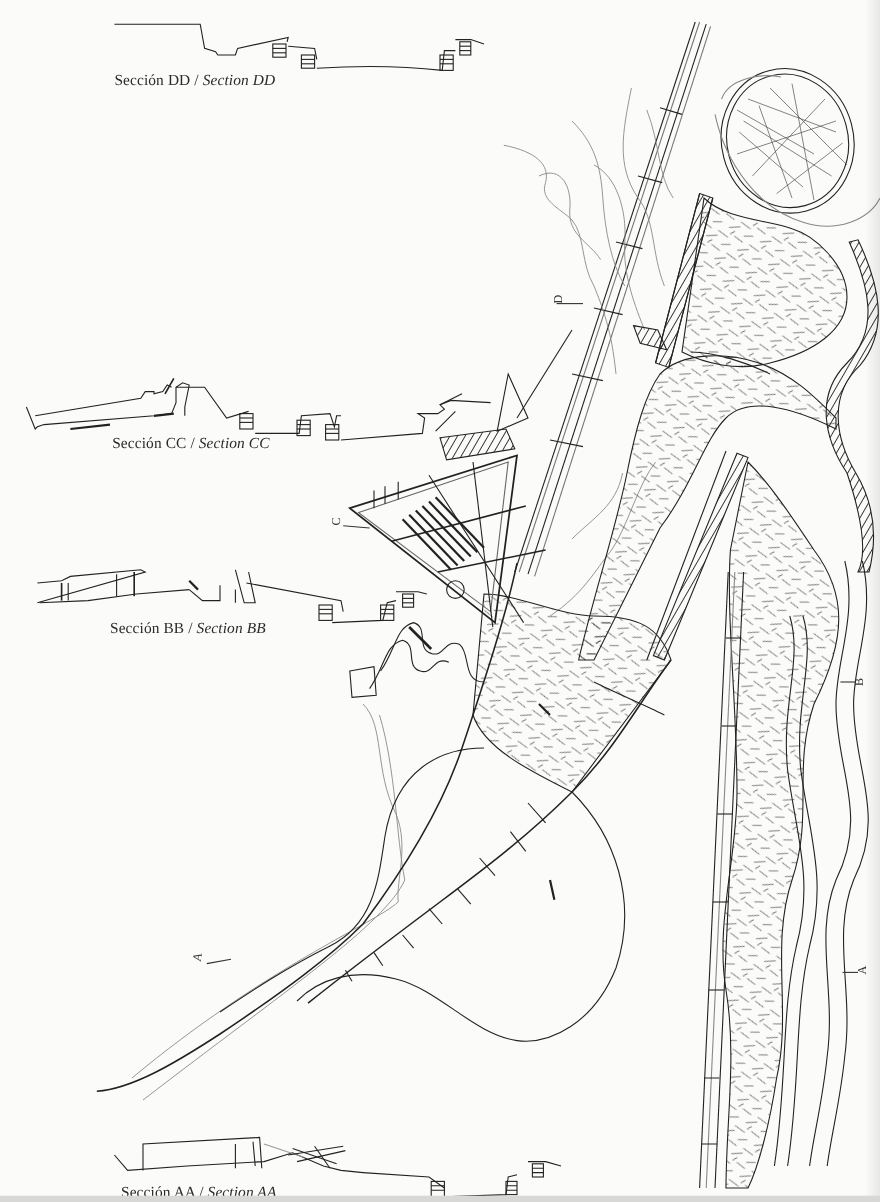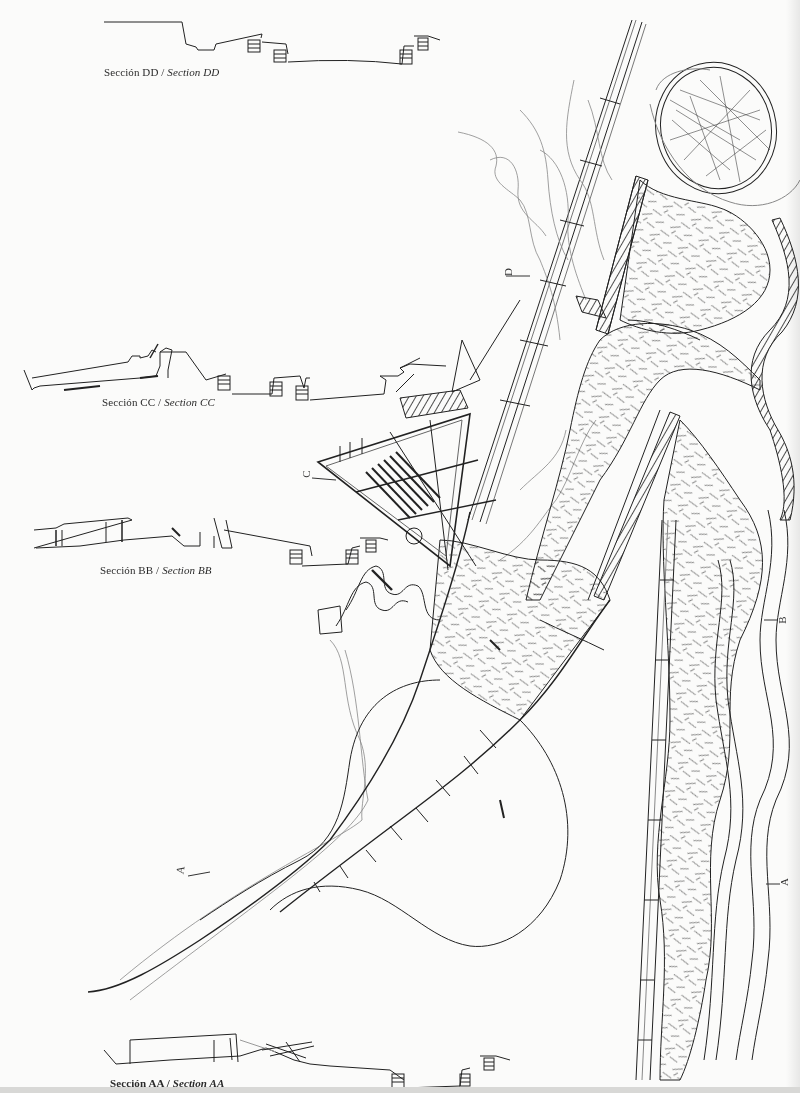--- a/index.html
+++ b/index.html
@@ -1,18 +1,18 @@
 <!DOCTYPE html>
 <html><head>
   <meta charset="utf-8">
   <style>
     html, body { margin: 0; padding: 0; background: #fbfbfa; }
     body { width: 800px; height: 1093px; position: relative; overflow: hidden; font-family: "Liberation Serif", serif; }
     #drawing { position: absolute; left: 0; top: 0; width: 800px; height: 1093px; }
-    .caption { position: absolute; font-size: 11px; color: #2a2a2a; white-space: nowrap; letter-spacing: 0.1px; }
+    .caption { position: absolute; font-size: 14px; color: #2a2a2a; white-space: nowrap; letter-spacing: 0.1px; }
     .caption .it { font-style: italic; }
     .marker { position: absolute; font-size: 11px; color: #333; font-family: "Liberation Serif", serif; }
     .page-edge { position: absolute; right: 0; top: 0; width: 14px; height: 1093px; background: linear-gradient(to right, rgba(0,0,0,0), rgba(0,0,0,0.08)); }
     .bottom-edge { position: absolute; left: 0; bottom: 0; width: 800px; height: 6px; background: #d8d8d6; }
   </style>
 </head>
 <body>
 
 <svg id="drawing" viewBox="0 0 800 1093" xmlns="http://www.w3.org/2000/svg" fill="none" stroke="#222" stroke-width="1">
 
@@ -316,21 +316,21 @@
   <span>/</span>
   <span class="it">Section CC</span>
 </div>
 
 <div class="caption" style="left:100px; top:564px;">
   <span>Sección BB</span>
   <span>/</span>
   <span class="it">Section BB</span>
 </div>
 
-<div class="caption" style="left:110px; top:1077px;font-weight:bold;">
+<div class="caption" style="left:110px; top:1077px;">
   <span>Sección AA</span>
   <span>/</span>
   <span class="it">Section AA</span>
 </div>
 
 <span class="marker" style="left:504px; top:266px; transform:rotate(-90deg);">D</span>
 <span class="marker" style="left:302px; top:468px; transform:rotate(-90deg);">C</span>
 <span class="marker" style="left:778px; top:614px; transform:rotate(-90deg);">B</span>
 <span class="marker" style="left:176px; top:864px; transform:rotate(-80deg);">A</span>
 <span class="marker" style="left:780px; top:876px; transform:rotate(-90deg);">A</span>

